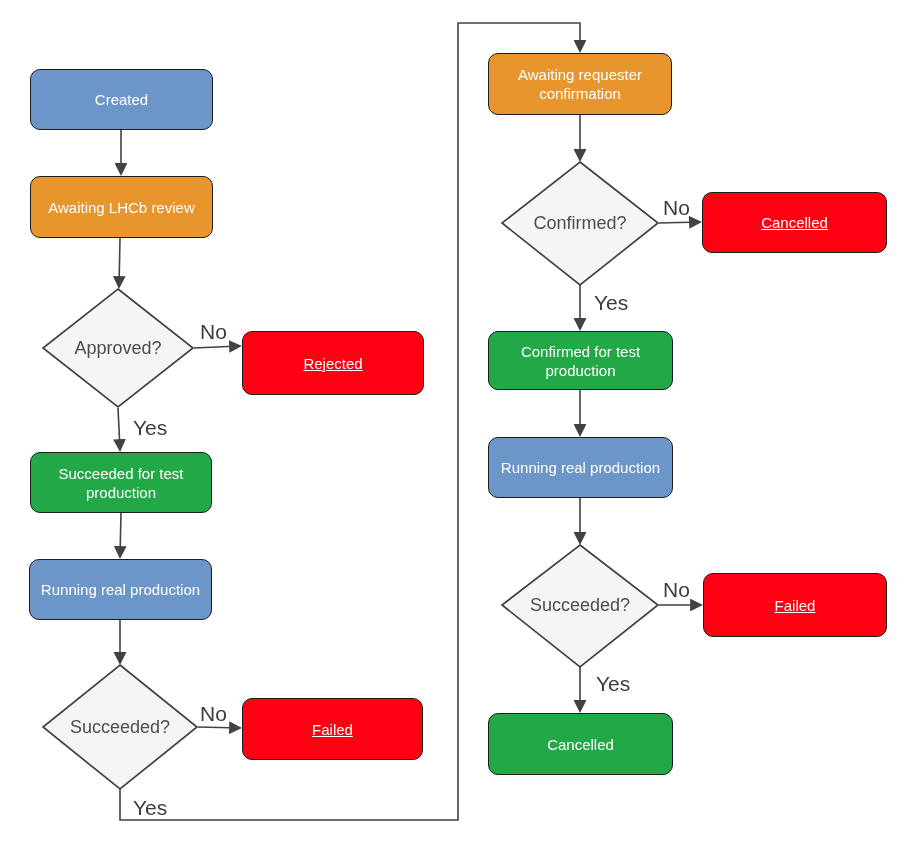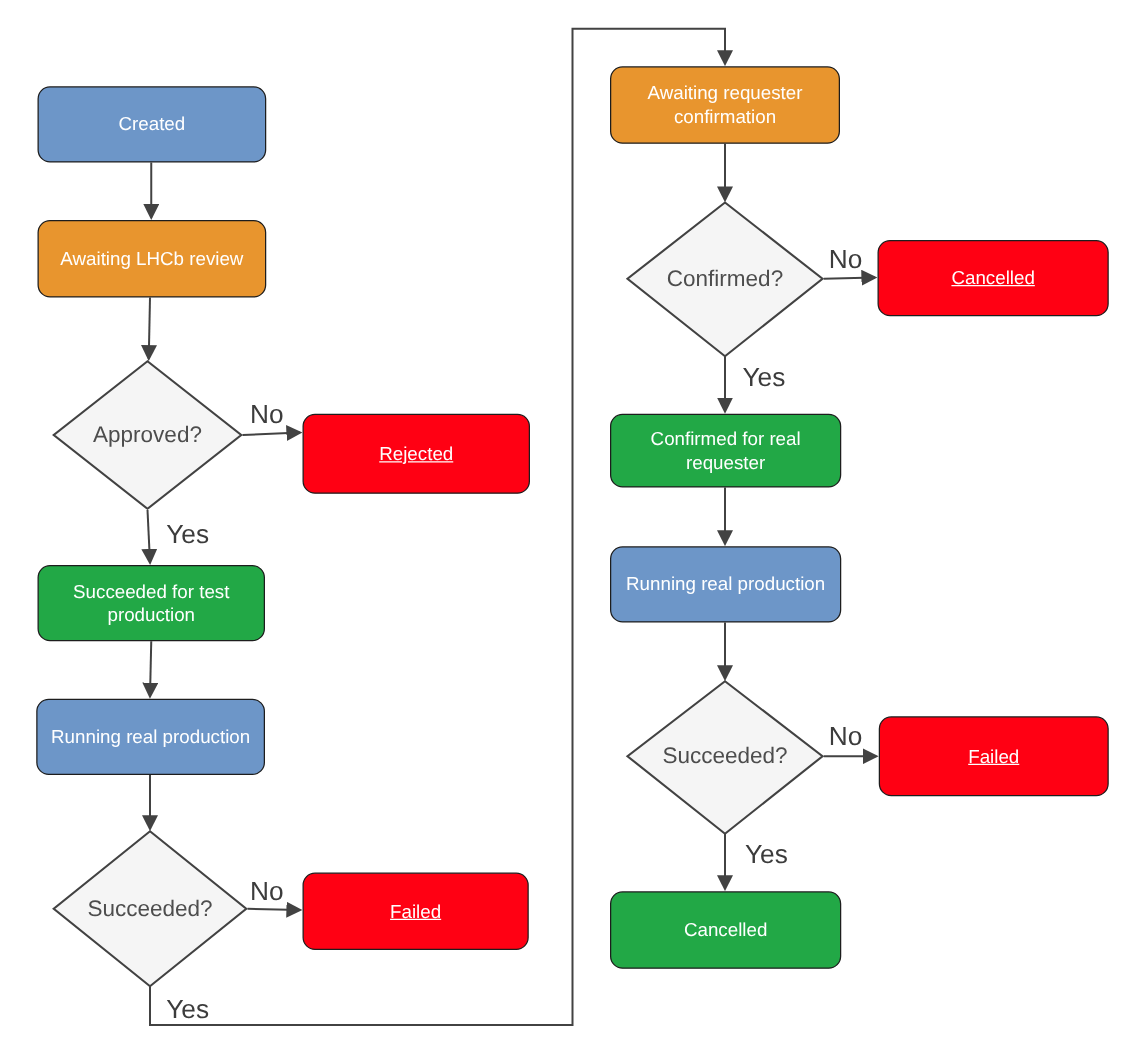--- a/index.html
+++ b/index.html
@@ -128,21 +128,21 @@
 
   <div class="node orange" style="left:488px; top:53px; width:184px; height:62px">
     <span>Awaiting requester confirmation</span>
   </div>
 
   <div class="node red" style="left:702px; top:192px; width:185px; height:61px">
     <span>Cancelled</span>
   </div>
 
   <div class="node green" style="left:488px; top:331px; width:185px; height:59px">
-    <span>Confirmed for real requester</span>
+    <span>Confirmed for test production</span>
   </div>
 
   <div class="node blue" style="left:488px; top:437px; width:185px; height:61px">
     <span>Running real production</span>
   </div>
 
   <div class="node red" style="left:703px; top:573px; width:184px; height:64px">
     <span>Failed</span>
   </div>
 

